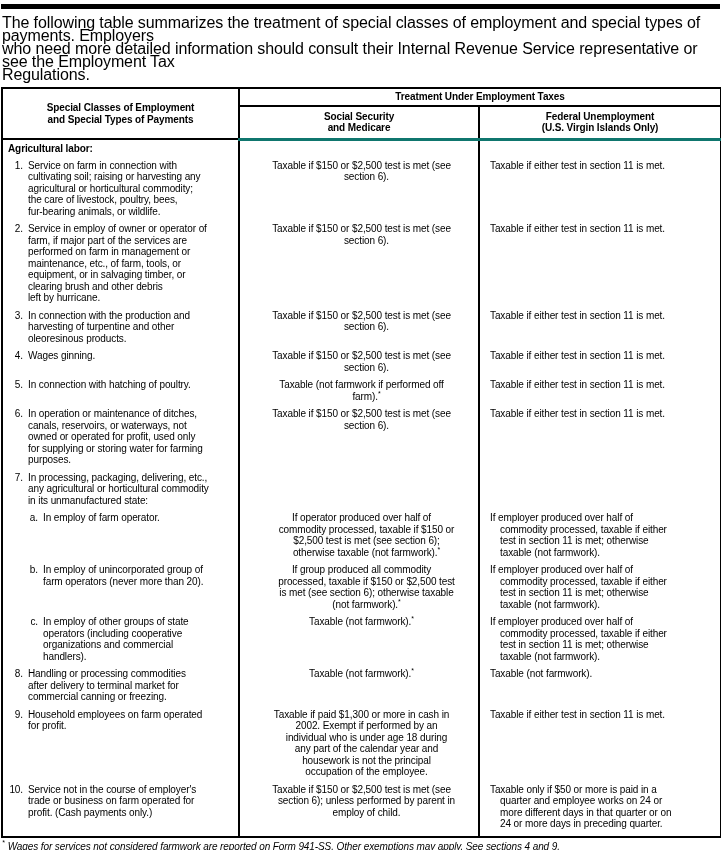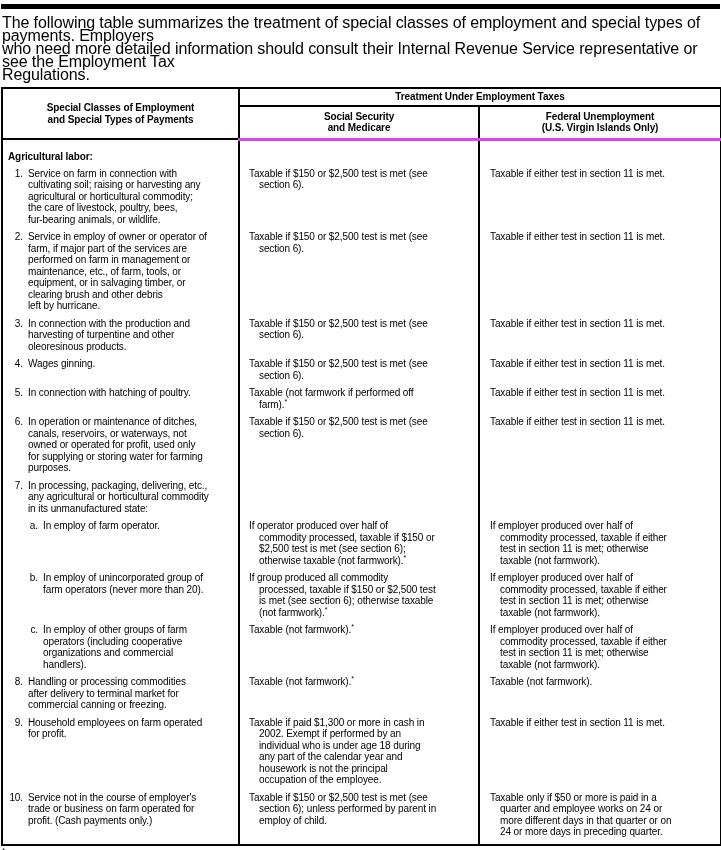--- a/index.html
+++ b/index.html
@@ -40,32 +40,32 @@
   th {
     border: 2px solid #000;
     font-size: 10px;
     font-weight: bold;
     line-height: 11.5px;
     vertical-align: middle;
     white-space: pre-line;
     padding: 2px;
   }
   th.hspan { height: 18px; }
-  tr.hrow2 th { height: 33px; border-bottom: 3px solid #d946ef; }
+  tr.hrow2 th { height: 33px; border-bottom: 3px solid #0f766e; }
   tbody td {
     border: none;
     border-left: 2px solid #000;
     border-right: 2px solid #000;
     vertical-align: top;
     padding: 0;
   }
   td.c1 { padding: 0 2px 0 4px; }
-  td.c2 { padding: 0 4px 0 9px; }
+  td.c2 { padding: 0 4px 0 9px; text-align: center; }
   td.c3 { padding: 0 4px 0 10px; }
-  .group { font-weight: bold; padding: 11px 0 5px 1px; }
+  .group { font-weight: bold; padding: 3px 0 5px 1px; }
   .item { display: flex; margin-bottom: 6px; }
   .item .num { flex: 0 0 16px; text-align: right; margin-right: 5px; }
   .item.lvl2 { padding-left: 20px; }
   .item.lvl2 .num { flex: 0 0 11px; margin-right: 5px; }
   .item .txt { flex: 1; white-space: pre-line; }
   .hang {
     white-space: pre-line;
     padding-left: 10px;
     text-indent: -10px;
     margin-bottom: 6px;
@@ -285,21 +285,21 @@
 commodity processed, taxable if either
 test in section 11 is met; otherwise
 taxable (not farmwork).</span></div>
           </td>
       </tr>
 
       <tr>
         <td class="c1">
             <div class="item lvl2">
               <span class="num">c.</span>
-              <span class="txt">In employ of other groups of farm
+              <span class="txt">In employ of other groups of state
 operators (including cooperative
 organizations and commercial
 handlers).</span>
             </div>
           </td>
         <td class="c2">
             <div class="hang"><span>Taxable (not farmwork).</span><sup>*</sup></div>
           </td>
         <td class="c3">
             <div class="hang"><span>If employer produced over half of

